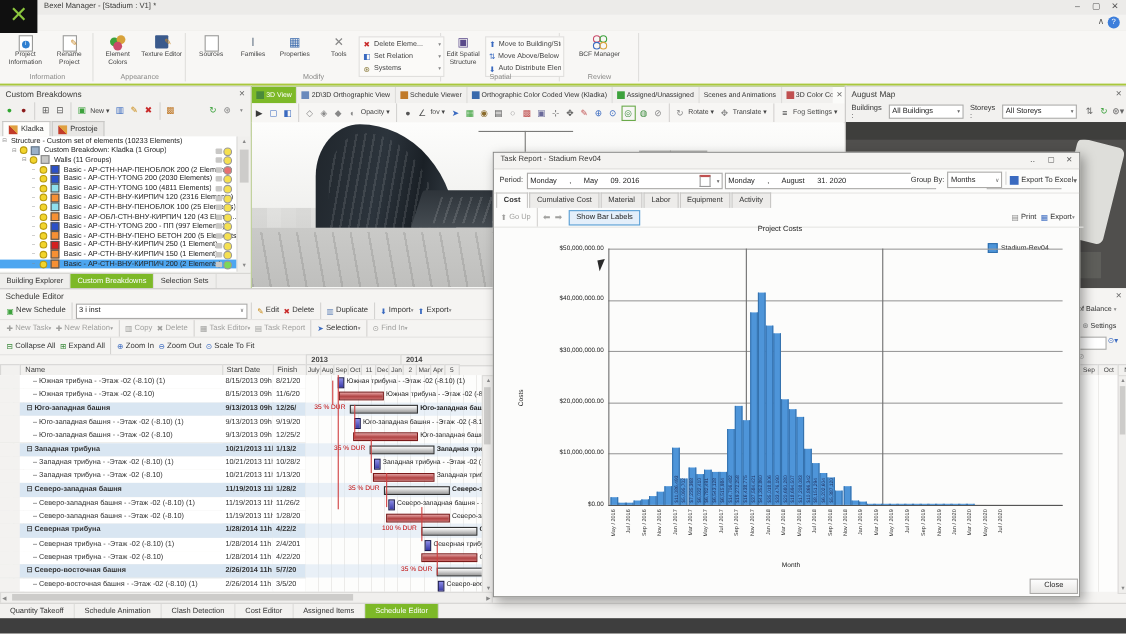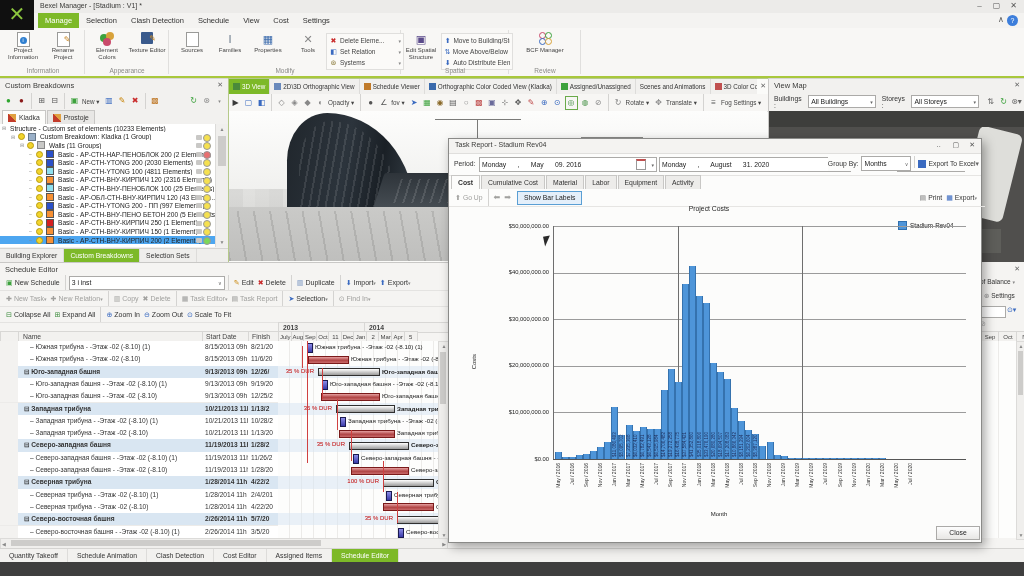--- a/index.html
+++ b/index.html
@@ -115,29 +115,20 @@
     <span class="abs" style="left:40px;top:2px;font-size:7px;color:#3a3a38;">Bexel Manager - [Stadium : V1] *</span>
     <div class="abs flex" style="right:2px;top:0;">
       <div class="wctl">–</div>
       <div class="wctl">▢</div>
       <div class="wctl">✕</div>
     </div>
   </div>
   <div id="logo" class="abs">✕</div>
 
   <div id="tabrow" class="abs">
-    <div id="ribbonTabs">
-        <div class="rtab active">Manage</div>
-        <div class="rtab">Selection</div>
-        <div class="rtab">Clash Detection</div>
-        <div class="rtab">Schedule</div>
-        <div class="rtab">View</div>
-        <div class="rtab">Cost</div>
-        <div class="rtab">Settings</div>
-      </div>
     <div class="abs flex" style="right:6px;top:1px;">
       <div class="wctl" style="width:12px;">∧</div>
       <div style="width:11px;height:11px;border-radius:50%;background:#3D7EDB;color:#fff;font-size:7px;text-align:center;line-height:11px;">?</div>
     </div>
   </div>
 
   <div id="ribbon" class="abs">
     <div class="rgroup" style="left:2px;width:82px;">
       <div class="rbig" style="left:1px;">
         <div class="ric">
@@ -563,21 +554,21 @@
       <div class="abs" style="left:168px;top:68px;width:200px;height:24px;background:repeating-linear-gradient(90deg,rgba(255,255,255,.12) 0 2px,transparent 2px 9px);transform:skewX(-18deg);"></div>
 
       <div class="abs" style="left:392px;top:72px;width:146px;height:26px;background:repeating-linear-gradient(90deg,#B8B8B6 0 3px,#D0D0CE 3px 12px);opacity:.8;"></div>
 
       <div class="abs" style="left:0;top:96px;width:538px;height:54px;background:linear-gradient(#CACAC8,#BFBFBD);"></div>
       <div class="abs" style="left:0;top:100px;width:538px;height:50px;background:repeating-linear-gradient(80deg,rgba(120,120,118,.25) 0 2px,transparent 2px 16px);"></div>
     </div>
   </div>
 
   <div id="levelMap" class="abs">
-    <span class="ptitle abs" style="left:5px;top:2px;">View Map</span>
+    <span class="ptitle abs" style="left:5px;top:2px;">August Map</span>
     <span class="closex abs" style="right:5px;top:2px;">✕</span>
     <div id="lmToolbar">
       <span style="margin:0 3px;">Buildings :</span>
       <div class="combo" style="width:62px;">
           <span>All Buildings</span>
           <span class="car">▾</span>
         </div>
       <span style="margin:0 3px 0 6px;">Storeys :</span>
       <div class="combo" style="width:62px;">
           <span>All Storeys</span>

